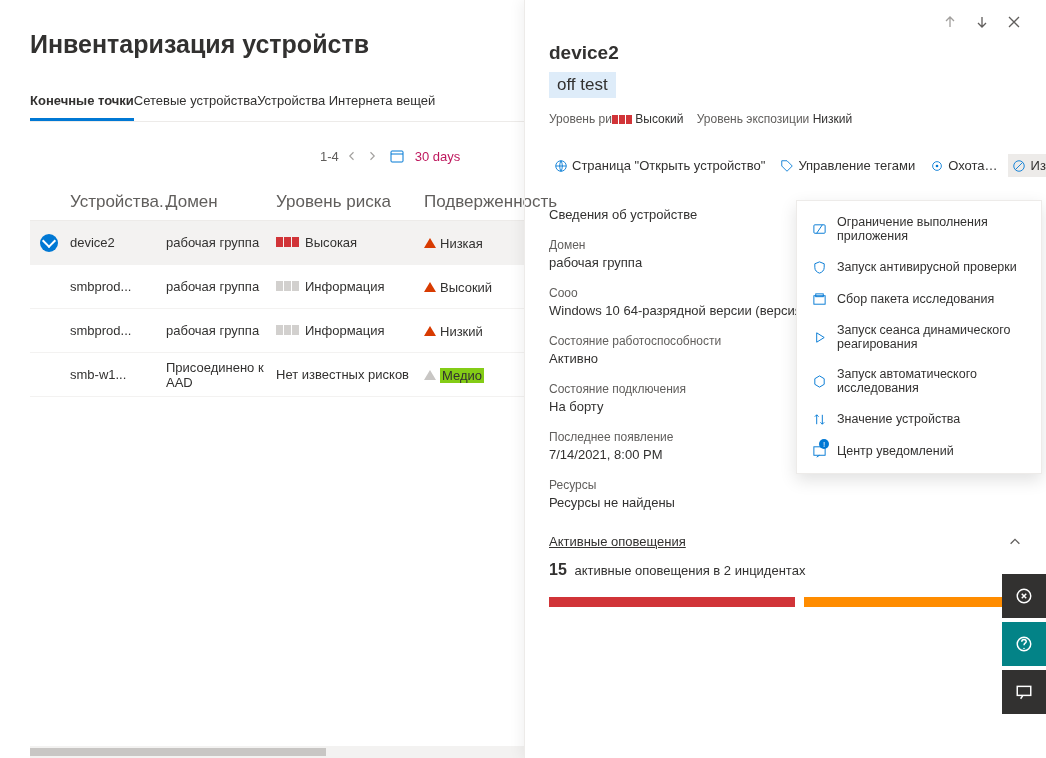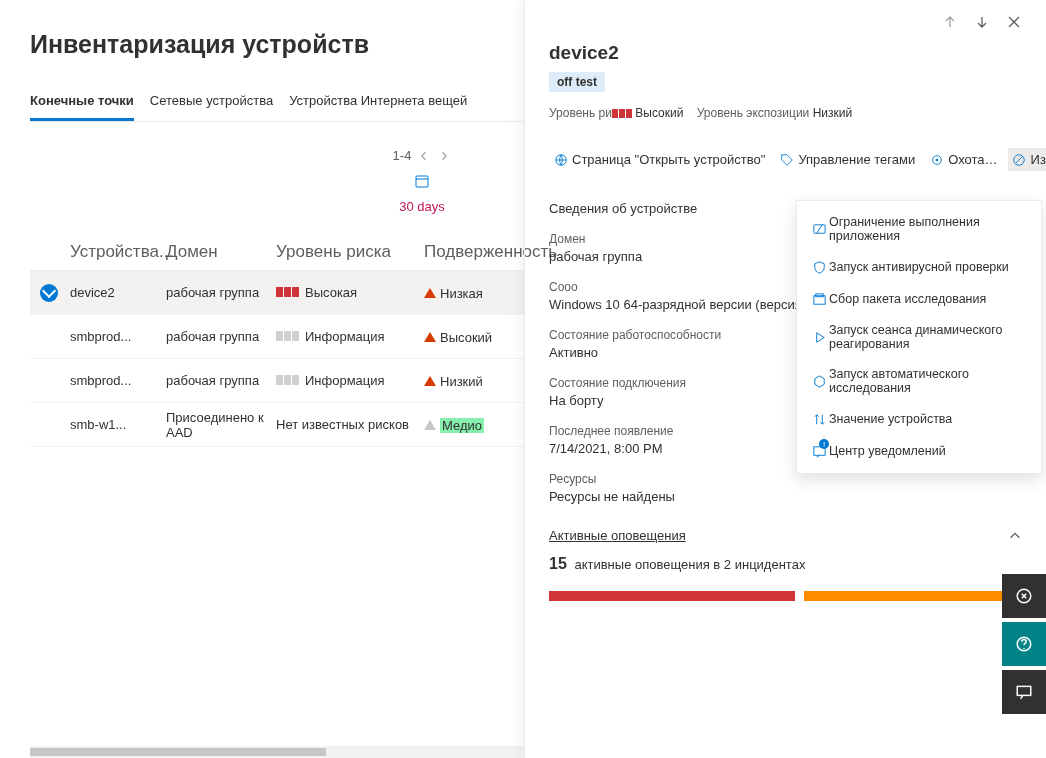--- a/index.html
+++ b/index.html
@@ -1,23 +1,23 @@
 <!DOCTYPE html>
 <html><head>
 <meta charset="utf-8">
 <style>
 * { box-sizing: border-box; margin: 0; padding: 0; }
 body { font-family: "Segoe UI", Arial, sans-serif; font-size: 13px; color: #323130; background: #fff; width: 1046px; height: 758px; overflow: hidden; position: relative; }
 .page { display: flex; height: 100%; }
 .left { flex: 0 0 462px; padding: 30px 0 0 30px; position: relative; }
 .page-title { font-size: 25px; font-weight: 600; margin-bottom: 28px; }
-.tabs { display: flex; gap: 16px; border-bottom: 1px solid #edebe9; }
+.tabs { display: flex; border-bottom: 1px solid #edebe9; }
 .tab { padding: 6px 0 10px 0; font-size: 13px; cursor: pointer; color: #323130; }
 .tab.active { border-bottom: 3px solid #0078d4; font-weight: 600; }
-.filter-row { display: flex; align-items: center; gap: 10px; margin: 26px 0 20px 0; padding-left: 290px; flex-direction: column; }
+.filter-row { display: flex; align-items: center; gap: 10px; margin: 26px 0 20px 0; padding-left: 290px; }
 .pager { display: flex; align-items: center; gap: 6px; color: #605e5c; font-size: 13px; }
 .chev { width: 14px; height: 14px; display: inline-flex; align-items: center; justify-content: center; color: #a19f9d; }
 .cal-icon { width: 16px; height: 16px; color: #0078d4; }
 .date-range { color: #be185d; }
 .thead { display: flex; padding: 8px 0; border-bottom: 1px solid #edebe9; font-size: 17px; color: #605e5c; }
 .thead .col, .row .col { padding-right: 8px; }
 .col.check { width: 40px; }
 .col.device { width: 96px; }
 .col.domain { width: 110px; }
 .col.risk { width: 148px; }
@@ -30,51 +30,51 @@
 .risk-bars { display: inline-flex; gap: 1px; margin-right: 6px; }
 .risk-bars span { width: 7px; height: 10px; background: #d13438; }
 .risk-bars.info span { background: #d2d0ce; }
 .tri { display: inline-block; width: 0; height: 0; border-left: 6px solid transparent; border-right: 6px solid transparent; border-bottom: 10px solid #d83b01; margin-right: 4px; vertical-align: middle; }
 .tri.gray { border-bottom-color: #c8c6c4; }
 .exp-text { vertical-align: middle; margin-top: 19px; }
 .panel { flex: 1; border-left: 1px solid #edebe9; box-shadow: -4px 0 12px rgba(0,0,0,0.05); padding: 14px 24px 0 24px; position: relative; overflow: hidden; }
 .panel-top { display: flex; justify-content: flex-end; gap: 16px; color: #605e5c; }
 .panel-top .ic { width: 16px; height: 16px; cursor: pointer; }
 .panel-title { font-size: 19px; font-weight: 600; margin-top: 12px; }
-.tag { display: inline-block; background: #deecf9; padding: 3px 8px; font-size: 12px; margin-top: 8px; font-weight: bold; }
+.tag { display: inline-block; background: #deecf9; padding: 3px 8px; font-size: 17px; margin-top: 8px; }
 .levels { margin-top: 14px; font-size: 12px; color: #605e5c; }
 .levels .hl { color: #323130; }
 .risk-mini { display: inline-flex; gap: 1px; vertical-align: middle; }
 .risk-mini span { width: 6px; height: 9px; background: #d13438; }
 .cmd-bar { display: flex; align-items: center; gap: 6px; margin-top: 28px; font-size: 13px; flex-wrap: nowrap; }
 .cmd { display: flex; align-items: center; gap: 4px; padding: 4px 4px; cursor: pointer; white-space: nowrap; }
 .cmd.highlight { background: #edebe9; }
 .cmd-ic { width: 15px; height: 15px; display: inline-flex; align-items: center; justify-content: center; color: #0078d4; }
 .section-hdr { font-size: 13px; margin-top: 30px; color: #323130; }
 .info-block { margin-top: 16px; }
 .info-label { font-size: 12px; color: #605e5c; margin-bottom: 3px; }
 .info-val { font-size: 13px; color: #323130; }
 .alerts-line { margin-top: 24px; display: flex; align-items: center; justify-content: space-between; text-decoration: underline; }
 .alerts-count { font-size: 16px; font-weight: 600; margin-right: 4px; }
 .alerts-bar { display: flex; height: 10px; margin-top: 18px; }
 .alerts-bar .seg1 { flex: 0 0 52%; background: #d13438; }
 .alerts-bar .gap { flex: 0 0 2%; }
 .alerts-bar .seg2 { flex: 1; background: #ff8c00; }
 .menu { position: absolute; top: 200px; right: 4px; width: 246px; background: #fff; border: 1px solid #edebe9; box-shadow: 0 6px 16px rgba(0,0,0,0.12); padding: 6px 0; z-index: 10; }
-.menu-item { display: flex; align-items: center; gap: 2px; padding: 8px 14px; font-size: 12.5px; cursor: pointer; position: relative; }
+.menu-item { display: flex; align-items: center; gap: 10px; padding: 8px 14px; font-size: 12.5px; cursor: pointer; position: relative; }
 .menu-ic { width: 16px; height: 16px; color: #0078d4; display: flex; align-items: center; justify-content: center; flex-shrink: 0; }
 .badge-dot { position: absolute; left: 22px; top: 4px; width: 10px; height: 10px; border-radius: 50%; background: #0078d4; color: #fff; font-size: 8px; display: flex; align-items: center; justify-content: center; }
 .side-buttons { position: absolute; right: 0; top: 570px; width: 44px; display: flex; flex-direction: column; z-index: 20; }
 .side-btn { width: 44px; height: 44px; background: #323130; color: #fff; display: flex; align-items: center; justify-content: center; margin-top: 4px; cursor: pointer; }
 .side-btn.teal { background: #038387; }
 .scrollbar-bottom { position: absolute; bottom: 0; left: 30px; right: 0; height: 12px; background: #f3f2f1; }
 .scrollbar-bottom .thumb { position: absolute; left: 0; width: 60%; top: 2px; height: 8px; background: #c8c6c4; }
 svg { display: block; }
 .chev-up { width:14px; height:14px; }
-.med-highlight { background:#86efac; padding:0 2px;}
+.med-highlight { background:#84cc16; padding:0 2px;}
 </style>
 </head>
 <body>
 
 <div class="page">
   <div class="left">
     <h1 class="page-title">Инвентаризация устройств</h1>
     <div class="tabs">
       <div class="tab active">Конечные точки</div>
       <div class="tab">Сетевые устройства</div>

